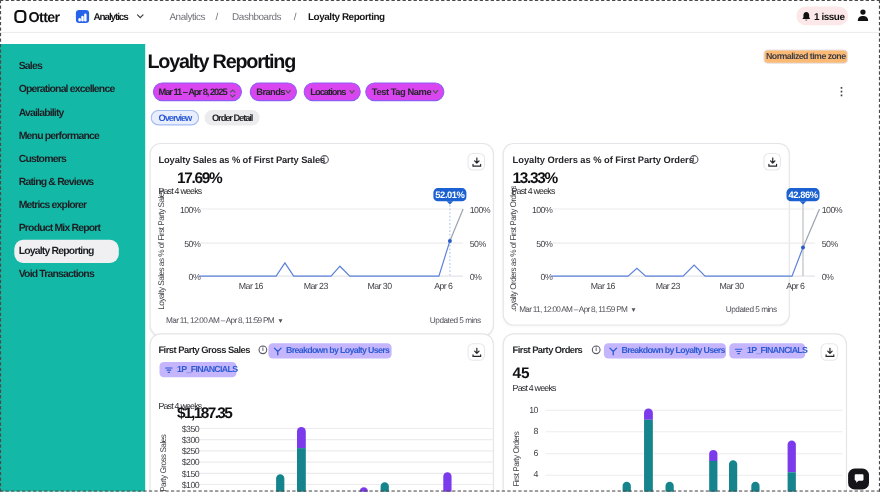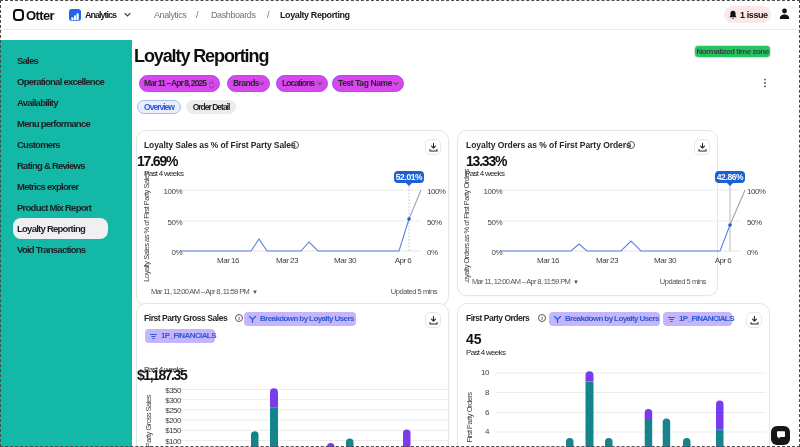--- a/index.html
+++ b/index.html
@@ -22,39 +22,39 @@
 .user-ic { position:absolute; left:779px; top:8px; }
 
 
 .sidebar { position:absolute; left:0; top:40px; width:132px; bottom:0; background:#14b8a6; z-index:4; }
 .side-item { position:relative; height:21px; line-height:21px; padding-left:17px; font-size:9.5px; font-weight:700; letter-spacing:-0.75px; color:#1d1e23; white-space:nowrap; }
 .sidebar .pad { height:10px; }
 .side-item.active { background:#f0f0f2; border-radius:8px; margin-left:13px; width:95px; padding-left:4px; }
 
 
 h1 { position:absolute; left:134px; top:46px; font-size:18px; font-weight:700; letter-spacing:-1.1px; color:#101013; }
-.ntz { position:absolute; left:694px; top:45px; width:77px; height:13px; line-height:11.5px; background:#22c55e; border:1px solid #e4e4e7; border-radius:4px; font-size:8px; font-weight:600; letter-spacing:-0.5px; color:#3f3f46; text-align:center; }
+.ntz { position:absolute; left:694px; top:45px; width:77px; height:13px; line-height:11.5px; background:#fdba74; border:1px solid #e4e4e7; border-radius:4px; font-size:8px; font-weight:600; letter-spacing:-0.5px; color:#3f3f46; text-align:center; }
 .fbtn { position:absolute; top:75px; height:17px; line-height:15px; border:1px solid #8b5cf6; border-radius:8.5px; background:#d946ef; font-size:8.5px; font-weight:600; letter-spacing:-0.55px; color:#26272b; padding-left:5px; white-space:nowrap; overflow:hidden; }
 .fbtn svg { position:absolute; right:4px; top:5px; }
 .dots { position:absolute; left:760px; top:77px; font-size:10px; color:#3f3f46; font-weight:700; }
 .tab { position:absolute; top:100px; height:14px; line-height:12.5px; border-radius:8px; font-size:8.5px; letter-spacing:-1.0px; text-align:center; }
 .tab.on { left:137px; width:44px; background:#e9eefc; border:1px solid #a3bcf2; color:#2d5bd7; font-weight:700; }
 .tab.off { left:186px; width:50px; background:#ececee; border:1px solid #ececee; color:#26272b; font-weight:600; }
 
 
 .card { position:absolute; background:#fff; border:1px solid #e5e5e9; border-radius:10px; box-shadow:0 1px 2px rgba(0,0,0,0.03); }
 #c1 { left:136px; top:130px; width:313px; height:176px; }
 #c2 { left:457px; top:130px; width:261px; height:166px; }
 #c3 { left:136px; top:303px; width:313px; height:200px; }
 #c4 { left:457px; top:303px; width:313px; height:200px; }
 .ctitle { position:absolute; left:7px; top:9px; font-size:8.5px; font-weight:600; color:#26272b; white-space:nowrap; }
 .info { position:absolute; width:8px; height:8px; border:1px solid #5a5a63; border-radius:50%; font-size:6px; line-height:7px; text-align:center; color:#5a5a63; font-weight:700; top:10px; }
 .dl { position:absolute; right:7px; top:8px; width:16px; height:16px; border:1px solid #e8e8ec; border-radius:5px; }
 .dl svg { position:absolute; left:3px; top:3px; }
-.big { position:absolute; left:0; font-size:14px; font-weight:700; letter-spacing:-1.2px; color:#101013; }
+.big { position:absolute; left:24px; font-size:14px; font-weight:700; letter-spacing:-1.2px; color:#101013; }
 .p4w { position:absolute; left:7px; font-size:8px; letter-spacing:-0.7px; color:#26272b; }
 .cfoot-l { position:absolute; left:14px; bottom:9px; font-size:7.5px; letter-spacing:-0.65px; color:#52525b; }
 .cfoot-r { position:absolute; right:11px; bottom:9px; font-size:7.5px; letter-spacing:-0.45px; color:#52525b; }
 .tooltip { position:absolute; height:12px; line-height:12px; background:#1b61d1; color:#fff; font-size:8.5px; font-weight:700; letter-spacing:-0.4px; border-radius:4px; text-align:center; z-index:3; }
 .tooltip:after { content:""; position:absolute; left:50%; margin-left:-3px; bottom:-3px; border-left:3px solid transparent; border-right:3px solid transparent; border-top:3px solid #1b61d1; }
 .bpill { position:absolute; height:13.5px; line-height:13.5px; background:#c4b5fd; border-radius:4px; font-size:8px; font-weight:700; letter-spacing:-0.6px; color:#2d5bd1; padding:0 4px 0 16px; white-space:nowrap; }
 .bpill svg { position:absolute; left:4px; top:2.5px; }
 .chat-btn { position:absolute; left:771px; top:426px; width:19px; height:19px; background:#16161a; border-radius:6px; z-index:50; }
 .chat-btn svg { position:absolute; left:4.5px; top:5px; }
 svg text { font-family:"Liberation Sans", sans-serif; letter-spacing:-0.5px; }

